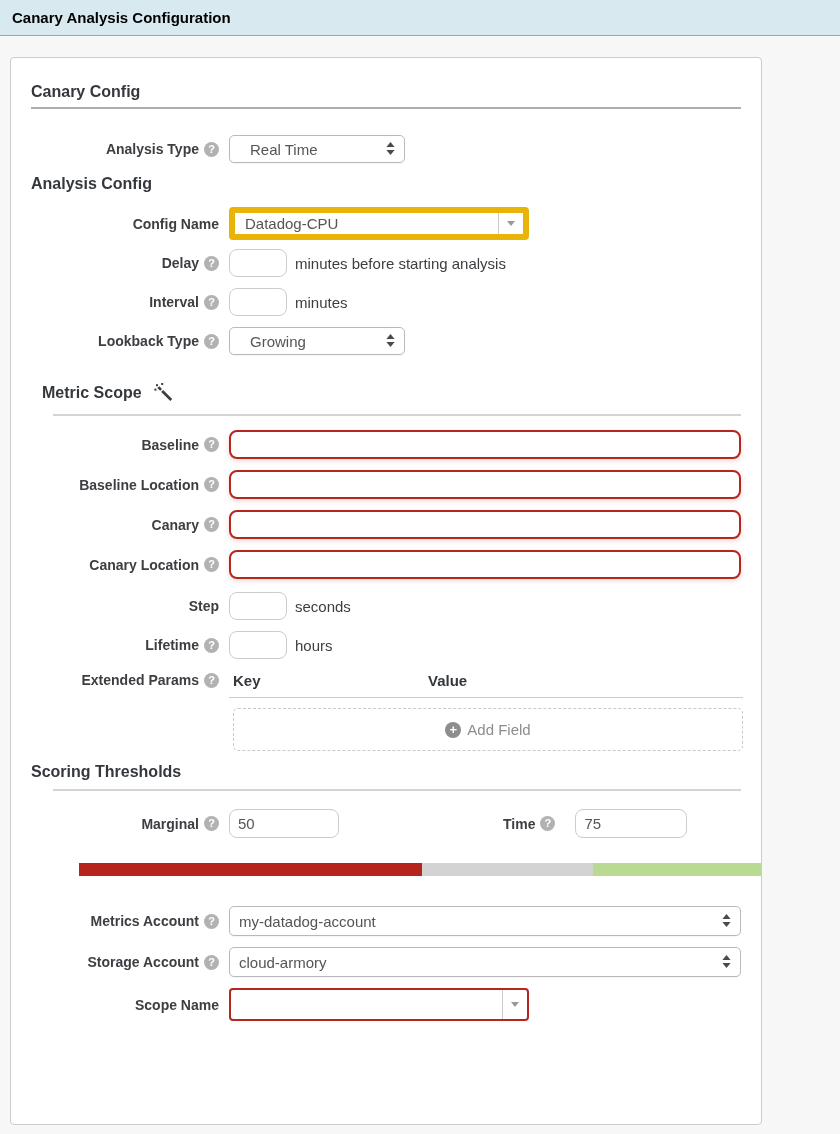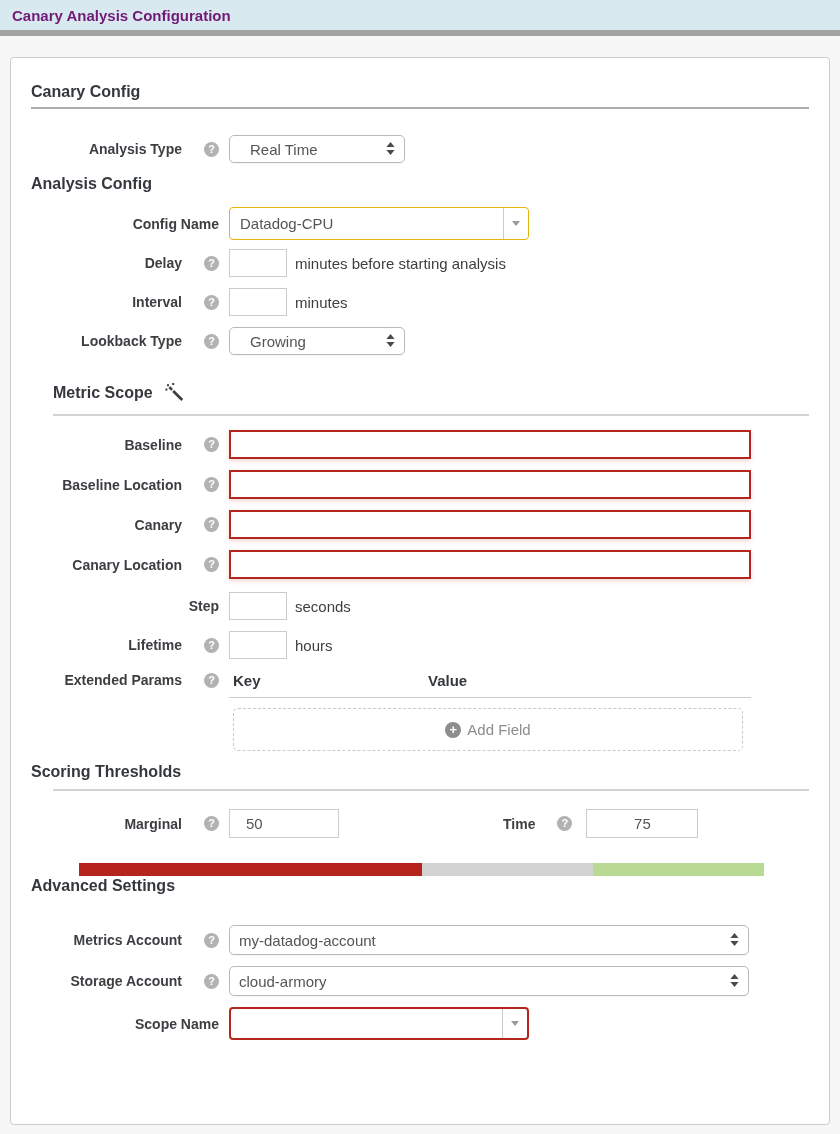--- a/index.html
+++ b/index.html
@@ -4,76 +4,76 @@
 <style>
   * { box-sizing: border-box; }
   html,body { margin:0; padding:0; }
   body {
     width:840px; height:1134px; overflow:hidden;
     background:#f7f7f7;
     font-family:"Liberation Sans", sans-serif;
     color:#3c3e42;
   }
   .titlebar {
-    height:36px; background:#d9e9f0; border-bottom:6px solid #a3a3a3;
+    height:36px; background:#d9e9f0; border-bottom:1px solid #a3a3a3;
     display:flex; align-items:center; padding:0 12px;
-    font-size:15px; font-weight:bold; color:#701a75;
+    font-size:15px; font-weight:bold; color:#000000;
   }
   .panel {
     margin:21px 10px 0 10px;
-    width:820px; height:1068px;
+    width:752px; height:1068px;
     background:#fff; border:1px solid #ccc; border-radius:4px;
     padding:24px 20px; overflow:hidden;
   }
   h2.section-heading {
     margin:0; font-size:16px; font-weight:bold; color:#34373c; line-height:19px;
   }
-  .indent { margin-left:22px; }
+  .indent { margin-left:11px; }
   hr.rule-main { border:none; border-top:2px solid #adadad; margin:6px 0 26px 0; }
   hr.rule-sub  { border:none; border-top:2px solid #d4d4d4; margin:12px 0 14px 22px; }
   hr.rule-score{ border:none; border-top:2px solid #d4d4d4; margin:8px 0 18px 22px; }
 
   .row { display:flex; align-items:center; margin-bottom:11px; }
   .row.top { align-items:flex-start; }
   .lbl {
     width:188px; margin-right:10px; flex:none;
-    display:flex; align-items:center; justify-content:flex-end; gap:22px;
+    display:flex; align-items:center; justify-content:flex-end; gap:5px;
     font-size:14px; font-weight:bold; color:#3c3e42; line-height:16px; text-align:left;
   }
   .lbl.auto { width:auto; }
   .help-icon {
     width:15px; height:15px; border-radius:50%; background:#b2b2b2; color:#fff;
     font-size:11px; font-weight:bold; line-height:1; flex:none;
     display:inline-flex; align-items:center; justify-content:center; cursor:pointer;
   }
   .unit { margin-left:8px; font-size:15px; color:#3c3e42; }
 
   .input {
-    height:28px; border:1px solid #ccc; border-radius:0; background:#fff;
-    padding:0 16px; font-size:15px; color:#555; font-family:inherit; outline:none;
+    height:28px; border:1px solid #ccc; border-radius:8px; background:#fff;
+    padding:0 8px; font-size:15px; color:#555; font-family:inherit; outline:none;
   }
   .w-sm { width:58px; }
   .w-md { width:110px; height:29px; }
   .w-full { width:522px; }
   .input.error {
     border:2px solid #b5261d; height:29px;
     box-shadow:0 2px 5px rgba(181,38,29,0.18);
   }
 
   .select {
     height:28px; border:1px solid #b9b9b9; border-radius:5px; background:#fff;
     display:inline-flex; align-items:center; justify-content:space-between;
     padding:0 9px; font-size:15px; color:#555; cursor:pointer;
     box-shadow:0 1px 1px rgba(0,0,0,0.04);
   }
   .sel-176 { width:176px;padding-left:20px; }
   .sel-520 { width:520px; height:30px; }
 
   .uiselect {
-    height:33px; width:300px; border:1px solid #eab308; border-radius:4px; background:#fff;
+    height:33px; width:300px; border:6px solid #eab308; border-radius:4px; background:#fff;
     display:flex; align-items:stretch; overflow:hidden; cursor:pointer;
   }
   .uiselect .txt { flex:1; display:flex; align-items:center; padding:0 10px; font-size:15px; color:#555; }
   .uiselect .btn { width:25px; flex:none; border-left:1px solid #ccc; display:flex; align-items:center; justify-content:center; }
   .uiselect.error { border:2px solid #b5261d; }
 
   .params { width:522px; }
   .params-head {
     display:flex; font-size:15px; font-weight:bold; color:#34373c;
     padding:2px 0 8px 4px; border-bottom:1px solid #ccc;
@@ -271,30 +271,29 @@
   <div class="row">
     <div class="lbl">
       <span>Marginal</span>
       <span class="help-icon">?</span>
     </div>
     <input class="input w-md" type="text" value="50" style="">
     <div class="lbl auto" style="margin-left:164px;">
       <span>Time</span>
       <span class="help-icon">?</span>
     </div>
-    <input class="input w-md" style="margin-left: 4px; width: 112px; text-align: center;" type="text" value="75">
+    <input class="input w-md" style="margin-left: 10px; width: 112px;" type="text" value="75">
   </div>
 
   <div class="score-bar" id="score-bar">
       <div style="width: 50%; background: rgb(181, 36, 29);"></div>
       <div style="width: 25%; background: rgb(211, 211, 211);"></div>
       <div style="width: 25%; background: rgb(185, 218, 146);"></div>
     </div>
 
-  <h2 class="section-heading indent mt-36">Advanced Settings</h2>
 
   <div class="row adv-row mt-30">
     <div class="lbl">
       <span>Metrics Account</span>
       <span class="help-icon">?</span>
     </div>
     <div class="select sel-520">
       <span>my-datadog-account</span>
       <span>
         <svg width="9" height="13" viewBox="0 0 9 13">

